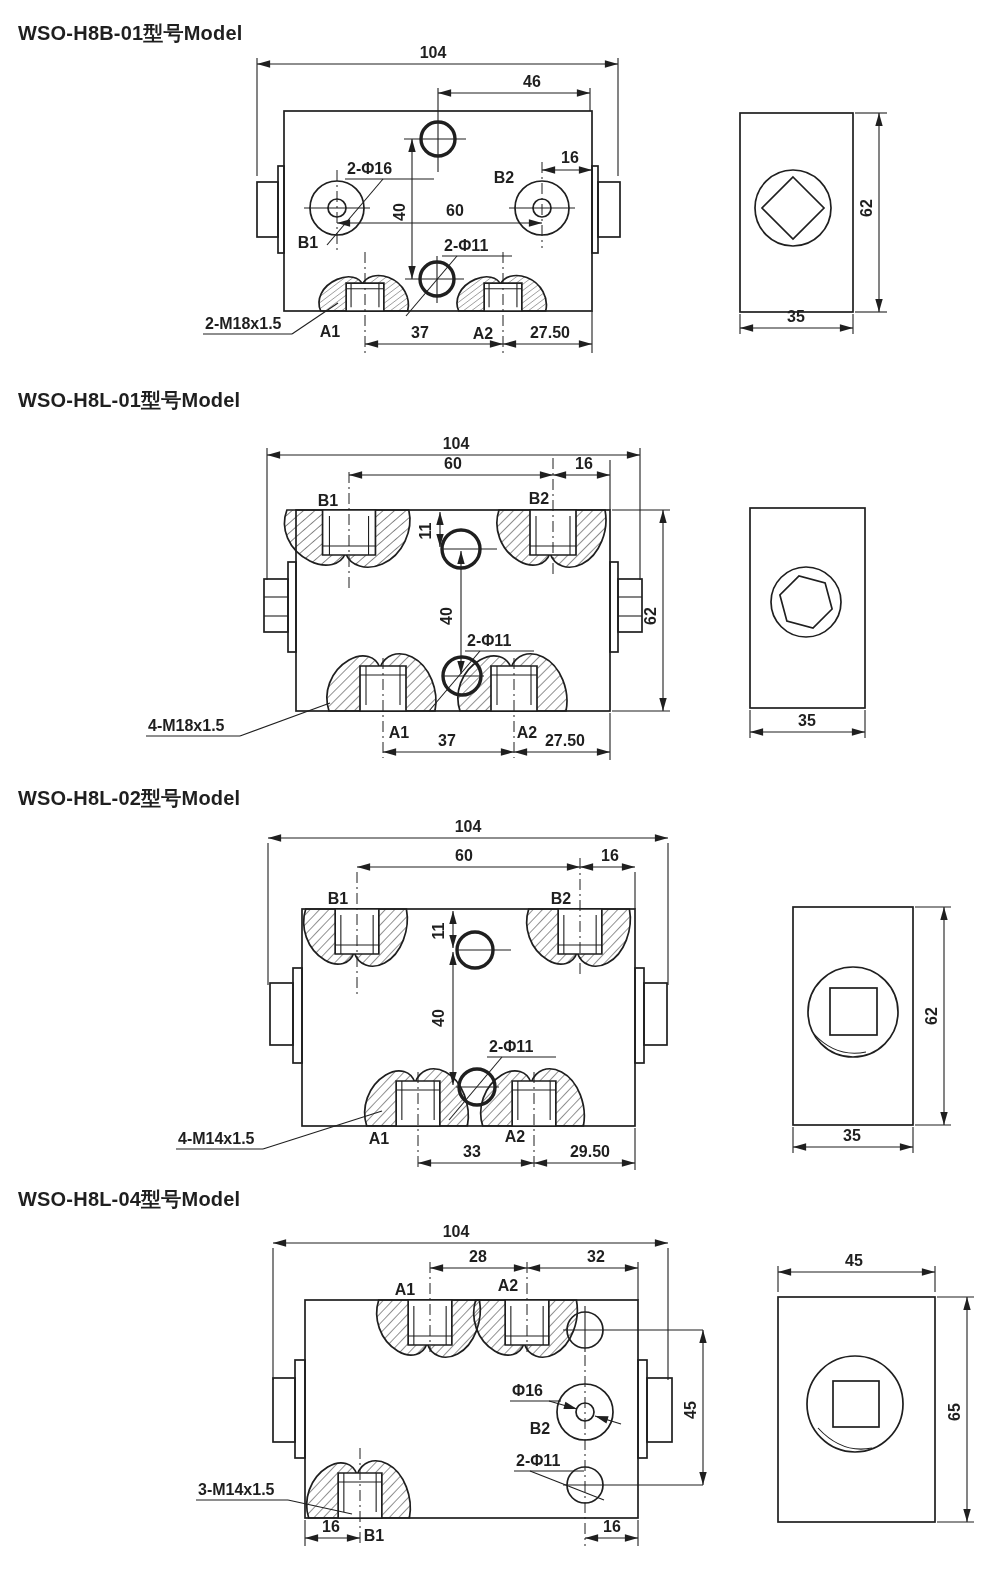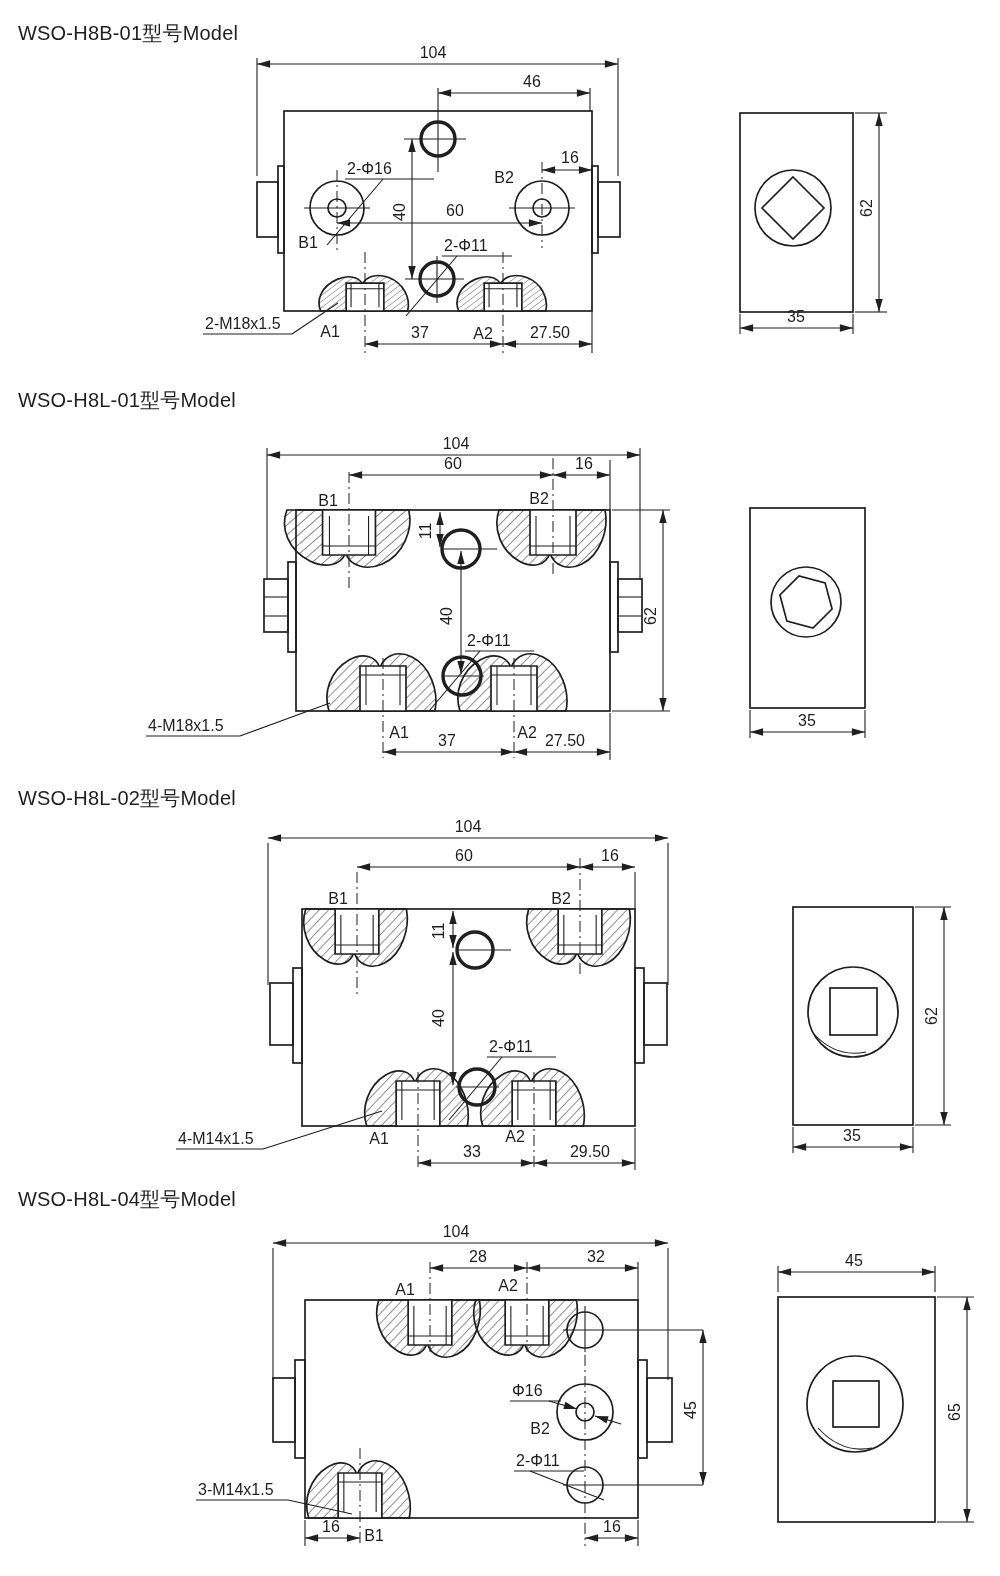--- a/index.html
+++ b/index.html
@@ -1,16 +1,16 @@
 <!DOCTYPE html>
 <html><head>
 <meta charset="utf-8">
 <style>
   html,body { margin:0; padding:0; background:#ffffff; }
-  .canvas { position:relative; width:1000px; height:1576px; background:#fff; overflow:hidden; }
+  .canvas { position:relative; width:1000px; height:1576px; background:#fff; overflow:hidden;font-weight:bold; }
   svg { display:block; }
   text { font-family:"Liberation Sans","DejaVu Sans",sans-serif; fill:#1f1f1f; font-size:16px; }
   text.title { font-size:20px; letter-spacing:0.2px; }
   .ln  { stroke:#1f1f1f; stroke-width:1.7; fill:none; }
   .lnf { stroke:#1f1f1f; stroke-width:1.7; fill:#ffffff; }
   .tn  { stroke:#1f1f1f; stroke-width:1.1; fill:none; }
   .bd  { stroke:#1f1f1f; stroke-width:3.4; fill:none; }
   .cl  { stroke:#1f1f1f; stroke-width:1;   fill:none; stroke-dasharray:11 4 2 4; }
 </style>
 </head>

